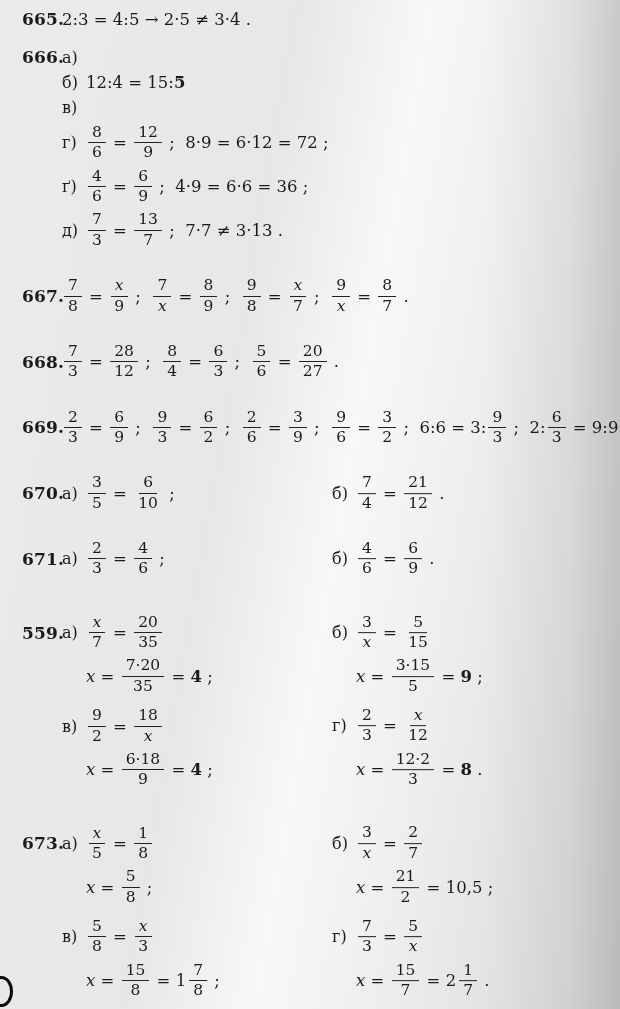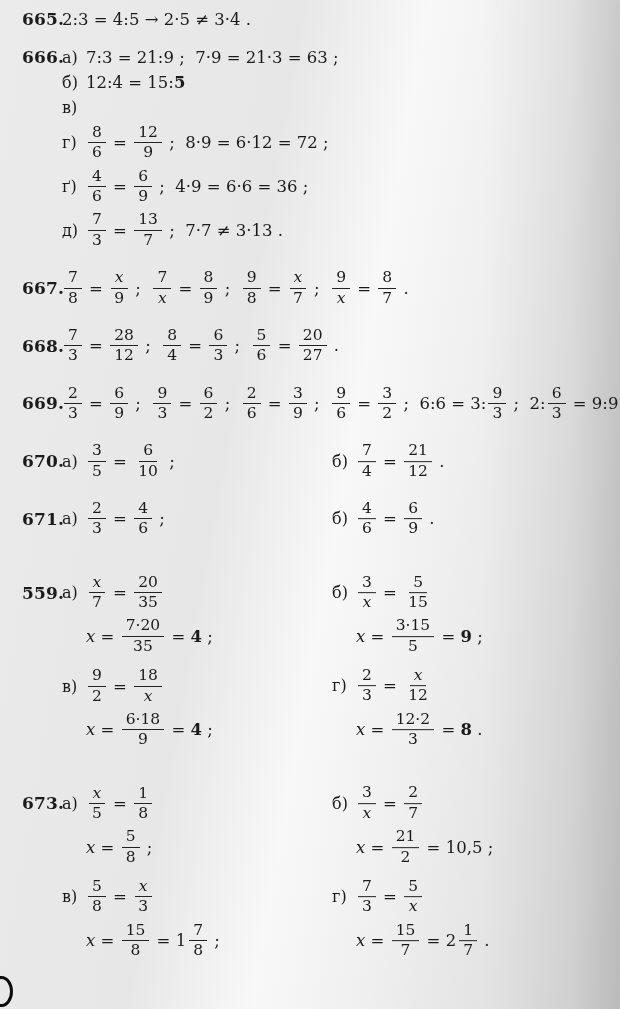--- a/index.html
+++ b/index.html
@@ -11,21 +11,21 @@
     color: #1b1b1b;
     background:
       linear-gradient(to right, rgba(0,0,0,0) 78%, rgba(0,0,0,0.05) 92%, rgba(0,0,0,0.13) 100%),
       linear-gradient(100deg, #ebebeb 0%, #e7e7e7 38%, #f8f8f8 54%, #efefef 68%, #dedede 90%, #d6d6d6 100%);
   }
   #doc {
     position: absolute; inset: 0;
     padding: 8px 0 0 22px;
     box-sizing: border-box;
   }
-  .problem { margin-top: 20px; }
+  .problem { margin-top: 28px; }
   .problem:first-of-type { margin-top: 0; }
   .problem:nth-of-type(2) { margin-top: 16px; }
   .problem:nth-of-type(8), .problem:nth-of-type(9) { margin-top: 36px; }
 
   .row { position: relative; margin-top: 3px; }
   .row:first-child { margin-top: 0; }
   .row.k-eq { margin-top: 6px; }
   .row.k-sol { margin-top: 6px; }
   .row.k-eq2 { margin-top: 12px; }
 
@@ -69,21 +69,20 @@
           <span class="pnum">665.</span>
           <span class="t">2:3 = 4:5 → 2·5 ≠ 3·4 .</span>
         </div>
       </div>
     </div>
     <div class="problem">
       <div class="row k-text">
         <div class="col1">
           <span class="pnum">666.</span>
           <span class="lbl">а)</span>
-          <span class="t">7:3 = 21:9 ;  7·9 = 21·3 = 63 ;</span>
         </div>
       </div>
       <div class="row k-text">
         <div class="col1">
           <span class="numsp"></span>
           <span class="lbl">б)</span>
           <span class="t">12:4 = 15:</span>
           <span class="t bold">5</span>
         </div>
       </div>

